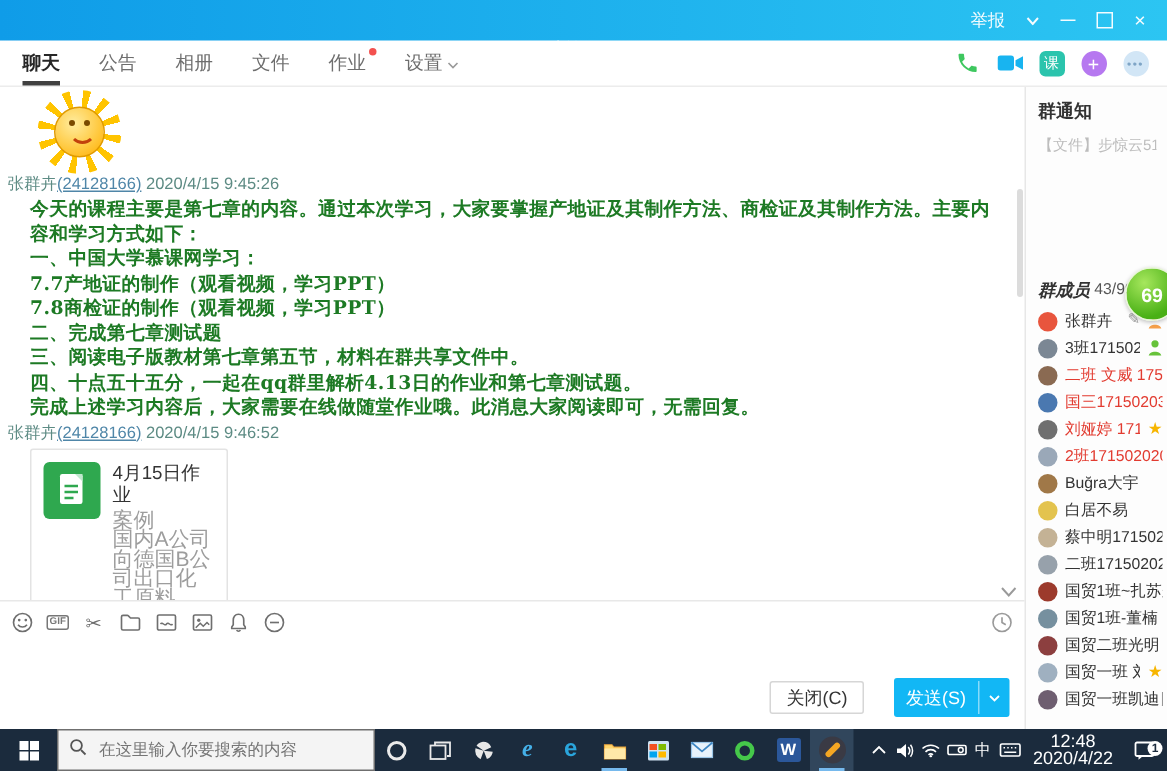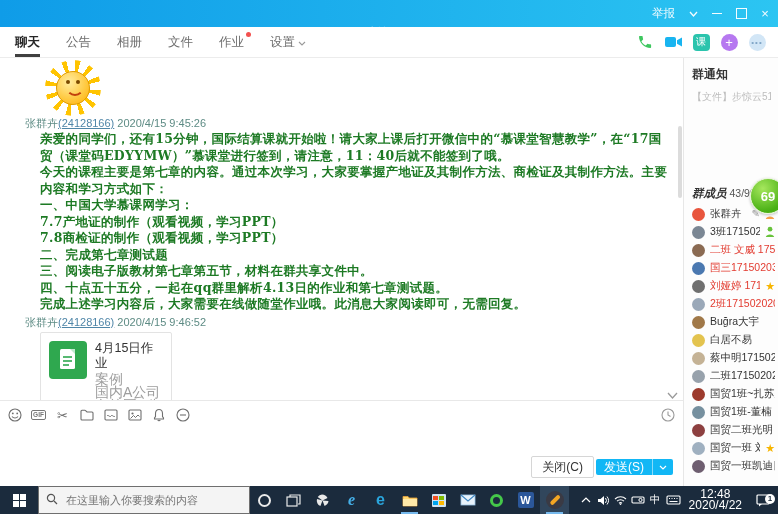--- a/index.html
+++ b/index.html
@@ -2,41 +2,41 @@
 <html><head>
 <meta charset="utf-8">
 <style>
   html,body{margin:0;padding:0;background:#000;}
   body{width:778px;height:514px;overflow:hidden;font-family:"Liberation Sans",sans-serif;}
   .screen{position:relative;width:778px;height:514px;background:#fff;overflow:hidden;}
 
   
   .titlebar{position:relative;height:27px;background:linear-gradient(90deg,#0f9ce8,#2cc5f2);display:flex;align-items:center;color:#fff;}
   .titlebar .title{position:absolute;left:50%;transform:translateX(-50%);font-size:12.5px;display:flex;align-items:flex-end;gap:4px;white-space:nowrap;margin-top:40px;}
-  .win-controls{margin-left:auto;display:flex;align-items:center;gap:12px;padding-right:7px;font-size:11.5px;}
+  .win-controls{margin-left:auto;display:flex;align-items:center;gap:12px;padding-right:12px;font-size:11.5px;}
   .win-controls .ctl{display:flex;align-items:center;justify-content:center;min-width:12px;height:16px;cursor:default;opacity:.95;}
   .ctl-restore{width:9px;height:9px;border:1px solid #fff;display:inline-block;}
 
   
   .tabbar{height:30px;border-bottom:1px solid #ececec;display:flex;align-items:center;background:#fff;padding-left:2px;}
   .tab{position:relative;padding:0 13px;height:30px;line-height:30px;font-size:12.5px;color:#6e6e6e;cursor:default;}
   .tab.active{color:#262626;font-weight:bold;}
   .tab.active::after{content:"";position:absolute;left:13px;right:13px;bottom:0;height:3px;background:#404040;}
   .tab .reddot{position:absolute;top:5px;right:6px;width:5px;height:5px;border-radius:50%;background:#f3514f;}
   .tab .caret{margin-left:3px;}
   .tab-actions{margin-left:auto;display:flex;align-items:center;gap:10px;padding-right:12px;}
   .tab-action{width:18px;height:18px;display:flex;align-items:center;justify-content:center;}
   .badge-course{width:17px;height:17px;border-radius:4px;background:#2bc4ad;color:#fff;font-size:10px;display:flex;align-items:center;justify-content:center;}
   .badge-plus{width:17px;height:17px;border-radius:50%;background:#b678f0;color:#fff;font-size:13px;display:flex;align-items:center;justify-content:center;line-height:1;}
   .badge-more{width:17px;height:17px;border-radius:50%;background:#d2e6f6;color:#7fa5c6;font-size:8px;letter-spacing:1px;display:flex;align-items:center;justify-content:center;}
 
   
   .content{position:relative;display:flex;height:428px;overflow:hidden;background:#fff;}
   .chat{flex:1;min-width:0;position:relative;display:flex;flex-direction:column;}
-  .msgs{height:342px;padding:2px 14px 0 3px;box-sizing:border-box;overflow:hidden;position:relative;margin-left:20px;}
+  .msgs{height:342px;padding:2px 14px 0 3px;box-sizing:border-box;overflow:hidden;position:relative;}
 
   
   .sun{position:relative;width:52px;height:52px;margin:2px 0 2px 24px;}
   .sun .rays{position:absolute;inset:-2px;border-radius:50%;background:repeating-conic-gradient(from 5deg,#ffc400 0deg 11deg,rgba(255,196,0,0) 11deg 30deg);}
   .sun .face{position:absolute;inset:9px;border-radius:50%;background:radial-gradient(circle at 38% 32%,#ffec9e,#ffc83d 60%,#ffae00);border:1px solid #e09a00;}
   .sun .eye{position:absolute;top:18px;width:4px;height:4px;border-radius:50%;background:#7a4a00;}
   .sun .eye.l{left:19px;} .sun .eye.r{left:29px;}
   .sun .smile{position:absolute;left:19px;top:24px;width:14px;height:8px;border:2px solid #c2410c;border-top:none;border-left-color:transparent;border-right-color:transparent;border-radius:0 0 12px 12px;}
 
   .sender{font-size:11px;color:#5d8b84;margin:2px 0 1px 2px;height:14px;line-height:14px;}
@@ -54,23 +54,23 @@
   .scroll-thumb{position:absolute;right:1px;top:68px;width:4px;height:72px;border-radius:2px;background:#dcdcdc;}
   .chevron-float{position:absolute;top:327px;right:5px;color:#9a9a9a;}
 
   
   .composer{border-top:1px solid #e8e8e8;flex:1;display:flex;flex-direction:column;}
   .composer-toolbar{height:24px;display:flex;align-items:center;gap:9px;padding:2px 8px 0 7px;color:#6f6f6f;}
   .tool-icon{display:flex;align-items:center;justify-content:center;width:15px;height:15px;font-size:12px;cursor:pointer;}
   .gifbox{font-size:6.5px;font-weight:bold;border:1px solid #777;border-radius:2px;padding:1px 1px;color:#777;line-height:1;}
   .history-clock{margin-left:auto;display:flex;align-items:center;}
   .composer-input{flex:1;outline:none;font-size:12px;padding:2px 8px;color:#333;}
-  .composer-actions{display:flex;justify-content:flex-end;align-items:center;gap:2px;padding:0 10px 8px 0;}
+  .composer-actions{display:flex;justify-content:flex-end;align-items:center;gap:20px;padding:0 10px 8px 0;}
   .btn-close{border:1px solid #d6d6d6;background:#fff;color:#333;font-size:12px;height:22px;padding:0 10px;border-radius:2px;cursor:pointer;}
-  .btn-send{display:flex;align-items:center;background:#12b7f5;color:#fff;font-size:12px;height:16px;border-radius:2px;cursor:pointer;}
+  .btn-send{display:flex;align-items:center;background:#12b7f5;color:#fff;font-size:12px;height:26px;border-radius:2px;cursor:pointer;}
   .btn-send .lbl{padding:0 8px;border-right:1px solid rgba(255,255,255,.5);line-height:22px;}
   .btn-send .car{padding:0 6px;display:flex;align-items:center;}
 
   
   .sidebar{width:95px;flex:none;border-left:1px solid #e7e7e7;background:#fdfdfd;display:flex;flex-direction:column;box-sizing:border-box;}
   .notice{height:124px;padding:8px 7px 0 8px;box-sizing:border-box;}
   .notice-title{font-size:12px;font-weight:bold;color:#333;margin-bottom:7px;}
   .notice-item{font-size:10px;color:#bdbdbd;white-space:nowrap;overflow:hidden;}
   .members-header{display:flex;align-items:center;gap:3px;padding:0 6px 0 8px;height:22px;}
   .members-title{font-size:11.5px;font-weight:bold;color:#333;font-style:italic;}
@@ -190,21 +190,20 @@
             <div class="eye r"></div>
             <div class="smile"></div>
         </div>
 
         <div class="sender">
           <span>张群卉</span><span class="uid">(24128166)</span>
           <span>2020/4/15 9:45:26</span>
         </div>
 
         <div class="msg-text" id="msgLines" style="color: rgb(29, 122, 36);">
-            <div>亲爱的同学们，还有15分钟，国际结算课就开始啦！请大家上课后打开微信中的“慕课堂智慧教学”，在“17国贸（课堂码EDYYMW）”慕课堂进行签到，请注意，11：40后就不能签到了哦。</div>
             <div>今天的课程主要是第七章的内容。通过本次学习，大家要掌握产地证及其制作方法、商检证及其制作方法。主要内容和学习方式如下：</div>
             <div>一、中国大学慕课网学习：</div>
             <div>7.7产地证的制作（观看视频，学习PPT）</div>
             <div>7.8商检证的制作（观看视频，学习PPT）</div>
             <div>二、完成第七章测试题</div>
             <div>三、阅读电子版教材第七章第五节，材料在群共享文件中。</div>
             <div>四、十点五十五分，一起在qq群里解析4.13日的作业和第七章测试题。</div>
             <div>完成上述学习内容后，大家需要在线做随堂作业哦。此消息大家阅读即可，无需回复。</div>
           </div>
 

